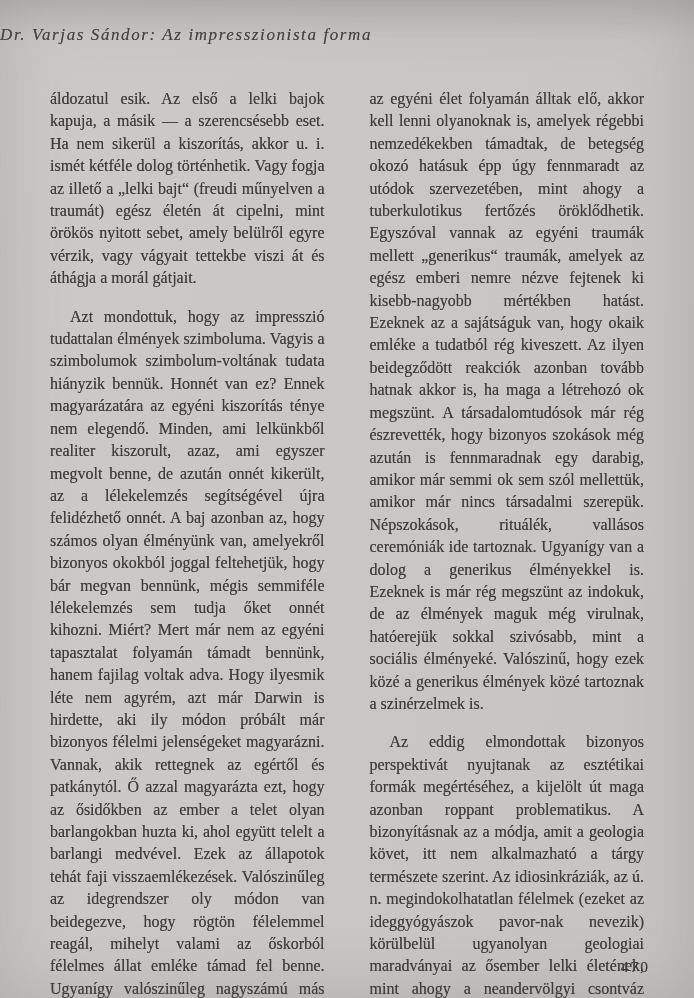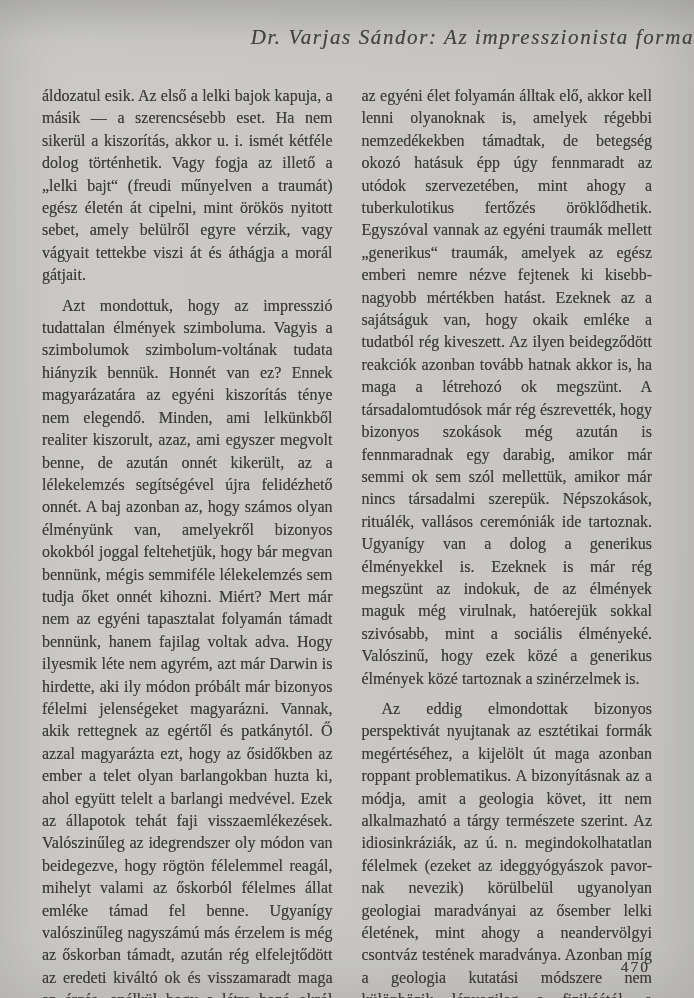--- a/index.html
+++ b/index.html
@@ -23,44 +23,44 @@
   }
   .page::after {
     content: "";
     position: absolute;
     inset: 0;
     pointer-events: none;
     box-shadow: inset 0 0 70px rgba(85,84,80,0.22);
   }
   .header {
     padding-top: 25px;
-    text-align: right;
+    text-align: left;
     font-style: italic;
-    font-size: 21px;
+    font-size: 17px;
     letter-spacing: 1.6px;
     color: #454440;
     text-shadow: 0 0 0.6px rgba(69,68,64,0.6);
   }
   .columns {
     display: flex;
     gap: 13px;
     padding: 27px 34px 0 34px;
   }
   .col {
     width: 307px;
     font-size: 16px;
     line-height: 22.4px;
     text-align: justify;
     color: #3d3c38;
     text-shadow: 0 0 0.55px rgba(61,60,56,0.65);
     hyphens: auto;
     -webkit-hyphens: auto;
   }
   .col p {
-    margin: 8px;
+    margin: 16px;
   }
   .col p.indent {
     text-indent: 20px;
   }
   .page-number {
     position: absolute;
     right: 44px;
     bottom: 22px;
     font-size: 15.5px;
     letter-spacing: 2px;

